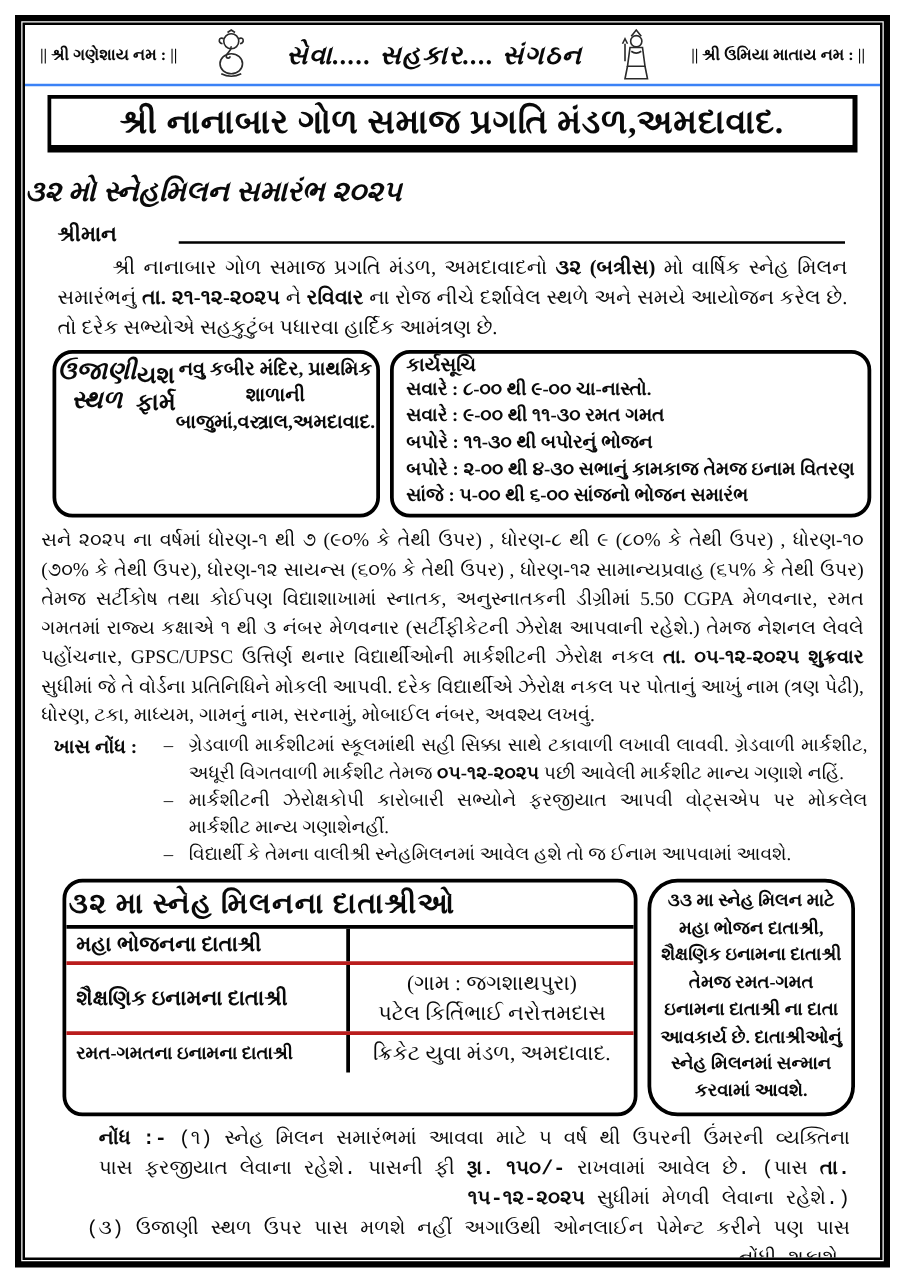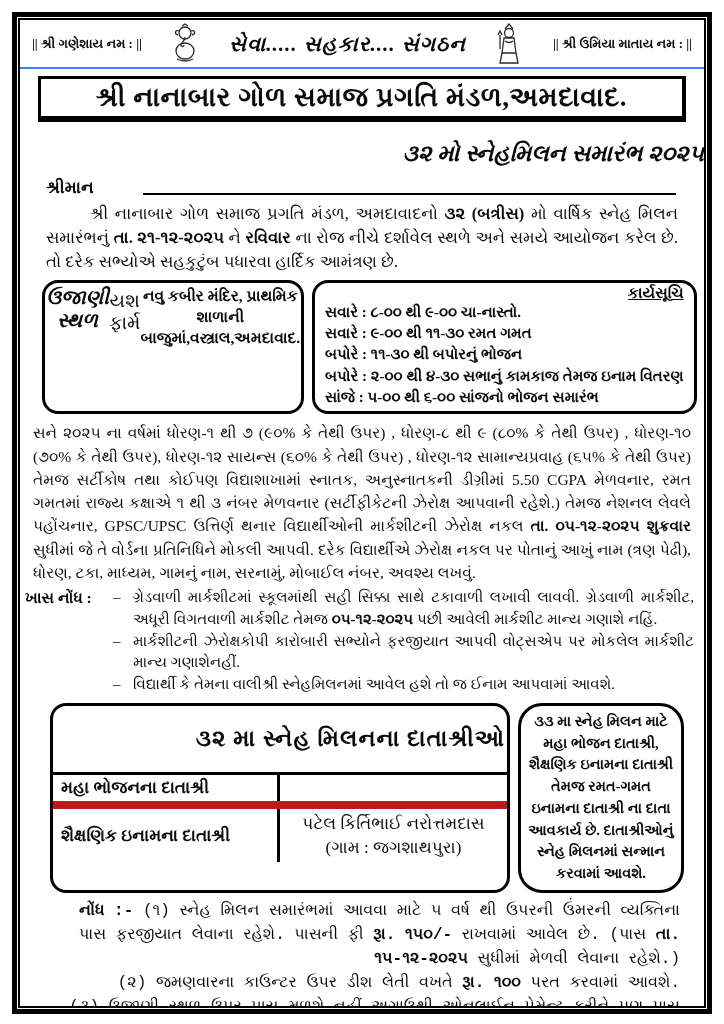--- a/index.html
+++ b/index.html
@@ -13,57 +13,57 @@
 
   
   .hdr{display:flex;align-items:center;justify-content:space-between;padding:3px 12px 2px;border-bottom:2px solid #3b82f6;}
   .hdr .invoc{font-size:13px;font-weight:bold;white-space:nowrap;}
   .hdr .slogan{font-size:21px;font-weight:bold;font-style:italic;letter-spacing:1px;white-space:nowrap;}
   .hicon{width:32px;height:42px;flex:0 0 auto;}
 
   
   .title-box{margin:7px 18px 12px;border:3px solid #000;border-bottom-width:6px;border-right-width:4px;
     text-align:center;font-size:27px;font-weight:bold;padding:3px 2px;letter-spacing:.5px;}
-  .subtitle{text-align:right;font-size:23px;font-weight:bold;font-style:italic;margin:7px 0 2px;}
+  .subtitle{text-align:left;font-size:23px;font-weight:bold;font-style:italic;margin:7px 0 2px;}
 
   
   .salute{display:flex;align-items:flex-end;padding:8px 26px 0;font-size:17px;font-weight:bold;gap:43px;}
   .salute .fill{flex:1;border-bottom:2px solid #000;margin:0 2px 3px 6px;height:16px;}
 
   
   .invite{padding:4px 26px 2px;font-size:16.5px;line-height:1.45;text-align:justify;text-indent:44px;}
   .b{font-weight:bold;}
 
   
   .boxes{display:flex;gap:8px;margin:4px 22px 2px;align-items:stretch;}
   .venue{width:244px;border:3px solid #000;border-radius:16px;text-align:center;padding:3px 6px;
     display:flex;flex-direction:row;justify-content:center;}
   .venue .vh{font-size:20px;font-weight:bold;font-style:italic;}
-  .venue .vn{font-size:19px;font-weight:normal;margin:4px 0;}
+  .venue .vn{font-size:19px;font-weight:bold;margin:4px 0;}
   .venue .va{font-size:15.5px;font-weight:bold;line-height:1.35;}
   .agenda{flex:1;border:3px solid #000;border-radius:16px;padding:1px 10px 3px;}
-  .agenda .ah{text-align:right;font-size:15.5px;font-weight:bold;text-decoration:underline;}
+  .agenda .ah{text-align:left;font-size:15.5px;font-weight:bold;}
   .agenda .ai{font-size:15px;font-weight:700;line-height:1.42;white-space:nowrap;}
 
   
   .awards{padding:5px 13px 1px;font-size:15.5px;line-height:1.5;text-align:justify;}
 
   
-  .snote{display:flex;padding:2px 10px 2px 5px;font-size:15px;line-height:1.45;}
+  .snote{display:flex;padding:2px 10px 2px 23px;font-size:15px;line-height:1.45;}
   .snote .lbl{width:88px;font-weight:bold;flex:0 0 auto;font-size:15.5px;}
   .snote .items{flex:1;}
   .sitem{display:flex;}
   .sitem .dash{width:20px;flex:0 0 auto;text-align:left;}
   .sitem .txt{flex:1;text-align:justify;}
 
   
   .donors-row{display:flex;gap:8px;margin:5px 20px 3px 30px;align-items:stretch;}
   .dtable{flex:1;border:3px solid #000;border-radius:16px;overflow:hidden;display:flex;flex-direction:column;}
-  .dtitle{text-align:right;font-size:23px;font-weight:bold;border-bottom:3px solid #000;padding:20px 2px;letter-spacing:1px;}
-  .drow{display:flex;border-bottom:8px solid #b91c1c;}
+  .dtitle{text-align:left;font-size:23px;font-weight:bold;border-bottom:3px solid #000;padding:4px 2px;letter-spacing:1px;}
+  .drow{display:flex;border-bottom:3px solid #b91c1c;}
   .drow:last-child{border-bottom:none;}
   .dlabel{width:208px;flex:0 0 auto;border-right:3px solid #000;display:flex;align-items:center;padding:3px 8px;
     font-weight:bold;font-size:17px;}
   .dlabel.small{font-size:14.5px;}
   .dval{flex:1;display:flex;flex-direction:column;justify-content:center;text-align:center;font-size:17px;
     line-height:1.4;padding:3px 6px;}
   .nextbox{width:150px;flex:0 0 auto;border:3px solid #000;border-radius:24px;padding:5px 5px;
     font-size:14.5px;font-weight:bold;text-align:center;line-height:1.5;display:flex;align-items:center;}
 
   
@@ -158,31 +158,36 @@
 
     <div class="donors-row" data-name="donors-section">
       <div class="dtable" data-name="donors-table">
         <div class="dtitle" data-name="donors-table-title">૩૨ મા સ્નેહ મિલનના દાતાશ્રીઓ</div>
         <div class="drow" data-name="table-row">
           <div class="dlabel" data-name="donor-row-label">મહા ભોજનના દાતાશ્રી</div>
         </div>
         <div class="drow" data-name="table-row">
           <div class="dlabel" data-name="donor-row-label">શૈક્ષણિક ઇનામના દાતાશ્રી</div>
           <div class="dval" data-name="donor-row-value">
+            <div data-name="donor-value-text">(ગામ : જગશાથપુરા)</div>
             <div data-name="donor-value-text">પટેલ કિર્તિભાઈ નરોત્તમદાસ</div>
-            <div data-name="donor-value-text">(ગામ : જગશાથપુરા)</div>
+          </div>
+        </div>
+        <div class="drow" data-name="table-row">
+          <div class="dlabel small" data-name="donor-row-label">રમત-ગમતના ઇનામના દાતાશ્રી</div>
+          <div class="dval" data-name="donor-row-value">
+            <div data-name="donor-value-text">ક્રિકેટ યુવા મંડળ, અમદાવાદ.</div>
           </div>
         </div>
       </div>
       <div class="nextbox" data-name="next-meet-donor-invite-box">
         <span data-name="next-meet-donor-text">૩૩ મા સ્નેહ મિલન માટે મહા ભોજન દાતાશ્રી, શૈક્ષણિક ઇનામના દાતાશ્રી તેમજ રમત-ગમત ઇનામના દાતાશ્રી ના દાતા આવકાર્ય છે. દાતાશ્રીઓનું સ્નેહ મિલનમાં સન્માન કરવામાં આવશે.</span>
       </div>
     </div>
 
     <div class="notes" data-name="notes-section">
       <div data-name="note-item"><span class="b" data-name="notes-label">નોંધ :-</span> <span data-name="note-text">(૧) સ્નેહ મિલન સમારંભમાં આવવા માટે ૫ વર્ષ થી ઉપરની ઉંમરની વ્યક્તિના પાસ ફરજીયાત લેવાના રહેશે. પાસની ફી </span><span class="b" data-name="note-fee-bold">રૂા. ૧૫૦/-</span><span data-name="note-text"> રાખવામાં આવેલ છે. (પાસ </span><span class="b" data-name="note-date-bold">તા. ૧૫-૧૨-૨૦૨૫</span><span data-name="note-text"> સુધીમાં મેળવી લેવાના રહેશે.)</span></div>
-      <div data-name="note-item"><span data-name="note-text">(૨) જમણવારના કાઉન્ટર ઉપર ડીશ લેતી વખતે </span><span class="b" data-name="note-deposit-bold">રૂા. ૧૦૦</span><span data-name="note-text"> પરત કરવામાં આવશે.</span></div>
       <div data-name="note-item">(૩) ઉજાણી સ્થળ ઉપર પાસ મળશે નહીં અગાઉથી ઓનલાઈન પેમેન્ટ કરીને પણ પાસ નોંધી શકાશે.</div>
       <div data-name="note-item">(૪) પાસ મેળવવા માટે પાછળ આપેલ વોર્ડ પ્રતિનિધિઓનો તેમજ ઓનલાઈન પે કરીને પણ પાસ મેળવી શકાશે.</div>
     </div>
 
   </div>
 </div>
 
 </body></html>

